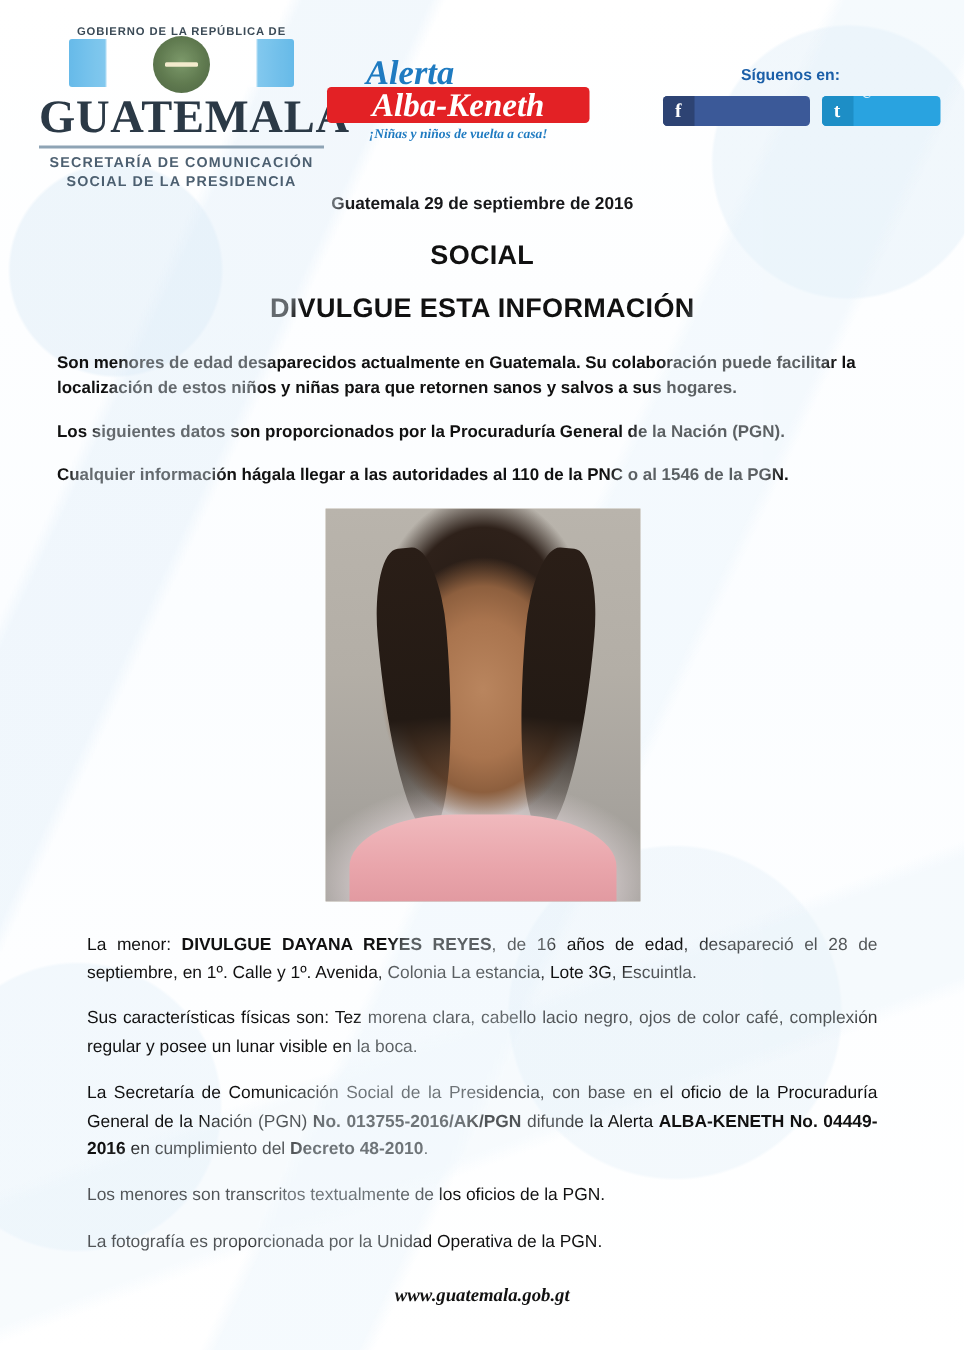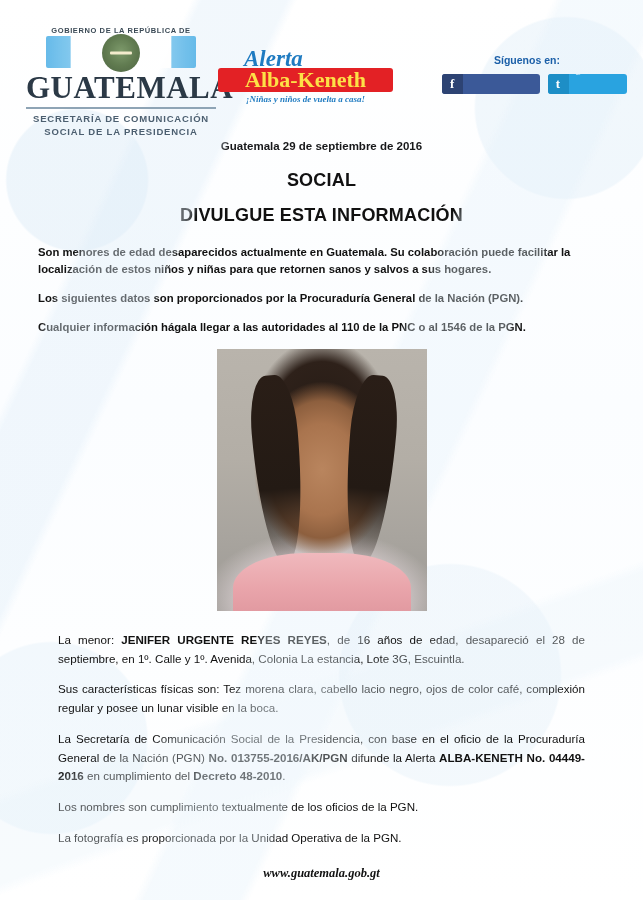--- a/index.html
+++ b/index.html
@@ -38,21 +38,20 @@
       linear-gradient(115deg, rgba(235,244,251,0) 0%, rgba(235,244,251,0) 18%, rgba(224,238,249,0.8) 19%, rgba(224,238,249,0.8) 27%, rgba(235,244,251,0) 28%),
       linear-gradient(115deg, rgba(235,244,251,0) 0%, rgba(235,244,251,0) 52%, rgba(228,241,250,0.7) 53%, rgba(228,241,250,0.7) 62%, rgba(235,244,251,0) 63%),
       linear-gradient(160deg, rgba(235,244,251,0) 0%, rgba(235,244,251,0) 70%, rgba(230,242,250,0.6) 71%, rgba(230,242,250,0.6) 78%, rgba(235,244,251,0) 79%);
   }
 
   
   .header {
     position: relative;
     height: 128px;
     padding: 10px 30px 0 22px;
-    margin-top: 10px;
   }
   .gt-logo {
     position: absolute;
     left: 26px;
     top: 16px;
     width: 190px;
     text-align: center;
   }
   .gt-top-line {
     font-size: 7.5px;
@@ -136,22 +135,23 @@
     font-style: italic;
     font-weight: bold;
     font-size: 23px;
     color: #1f7bc1;
     line-height: 0.95;
     text-align: left;
     padding-left: 26px;
   }
   .alba-band {
     background: #e32125;
-    color: #fde047;
-    font-family: "Liberation Serif", serif;
+    color: #ffffff;
+    font-family: "Liberation Serif", serif;
+    font-style: italic;
     font-weight: bold;
     font-size: 22px;
     line-height: 1.12;
     border-radius: 3px;
     padding: 0 6px;
     margin-top: -2px;
   }
   .alerta-tag {
     font-family: "Liberation Serif", serif;
     font-style: italic;
@@ -358,21 +358,21 @@
 
   <div class="photo-wrap">
     <div class="photo">
       <div class="hairL"></div>
       <div class="hairR"></div>
       <div class="shirt"></div>
     </div>
   </div>
 
   <div class="body-text">
-    <p><span>La menor: </span><b>JENIFER URGENTE REYES REYES</b><span>, de 16 años de edad, desapareció el 28 de septiembre, en 1º. Calle y 1º. Avenida, Colonia La estancia, Lote 3G, Escuintla.</span></p>
+    <p><span>La menor: </span><b>DIVULGUE DAYANA REYES REYES</b><span>, de 16 años de edad, desapareció el 28 de septiembre, en 1º. Calle y 1º. Avenida, Colonia La estancia, Lote 3G, Escuintla.</span></p>
     <p>Sus características físicas son: Tez morena clara, cabello lacio negro, ojos de color café, complexión regular y posee un lunar visible en la boca.</p>
     <p><span>La Secretaría de Comunicación Social de la Presidencia, con base en el oficio de la Procuraduría General de la Nación (PGN) </span><b>No. 013755-2016/AK/PGN</b><span> difunde la Alerta </span><b>ALBA-KENETH No. 04449-2016</b><span> en cumplimiento del </span><b>Decreto 48-2010</b><span>.</span></p>
-    <p>Los nombres son cumplimiento textualmente de los oficios de la PGN.</p>
+    <p>Los menores son transcritos textualmente de los oficios de la PGN.</p>
     <p>La fotografía es proporcionada por la Unidad Operativa de la PGN.</p>
   </div>
 
   <div class="url">www.guatemala.gob.gt</div>
 </div>
 
 </body></html>

